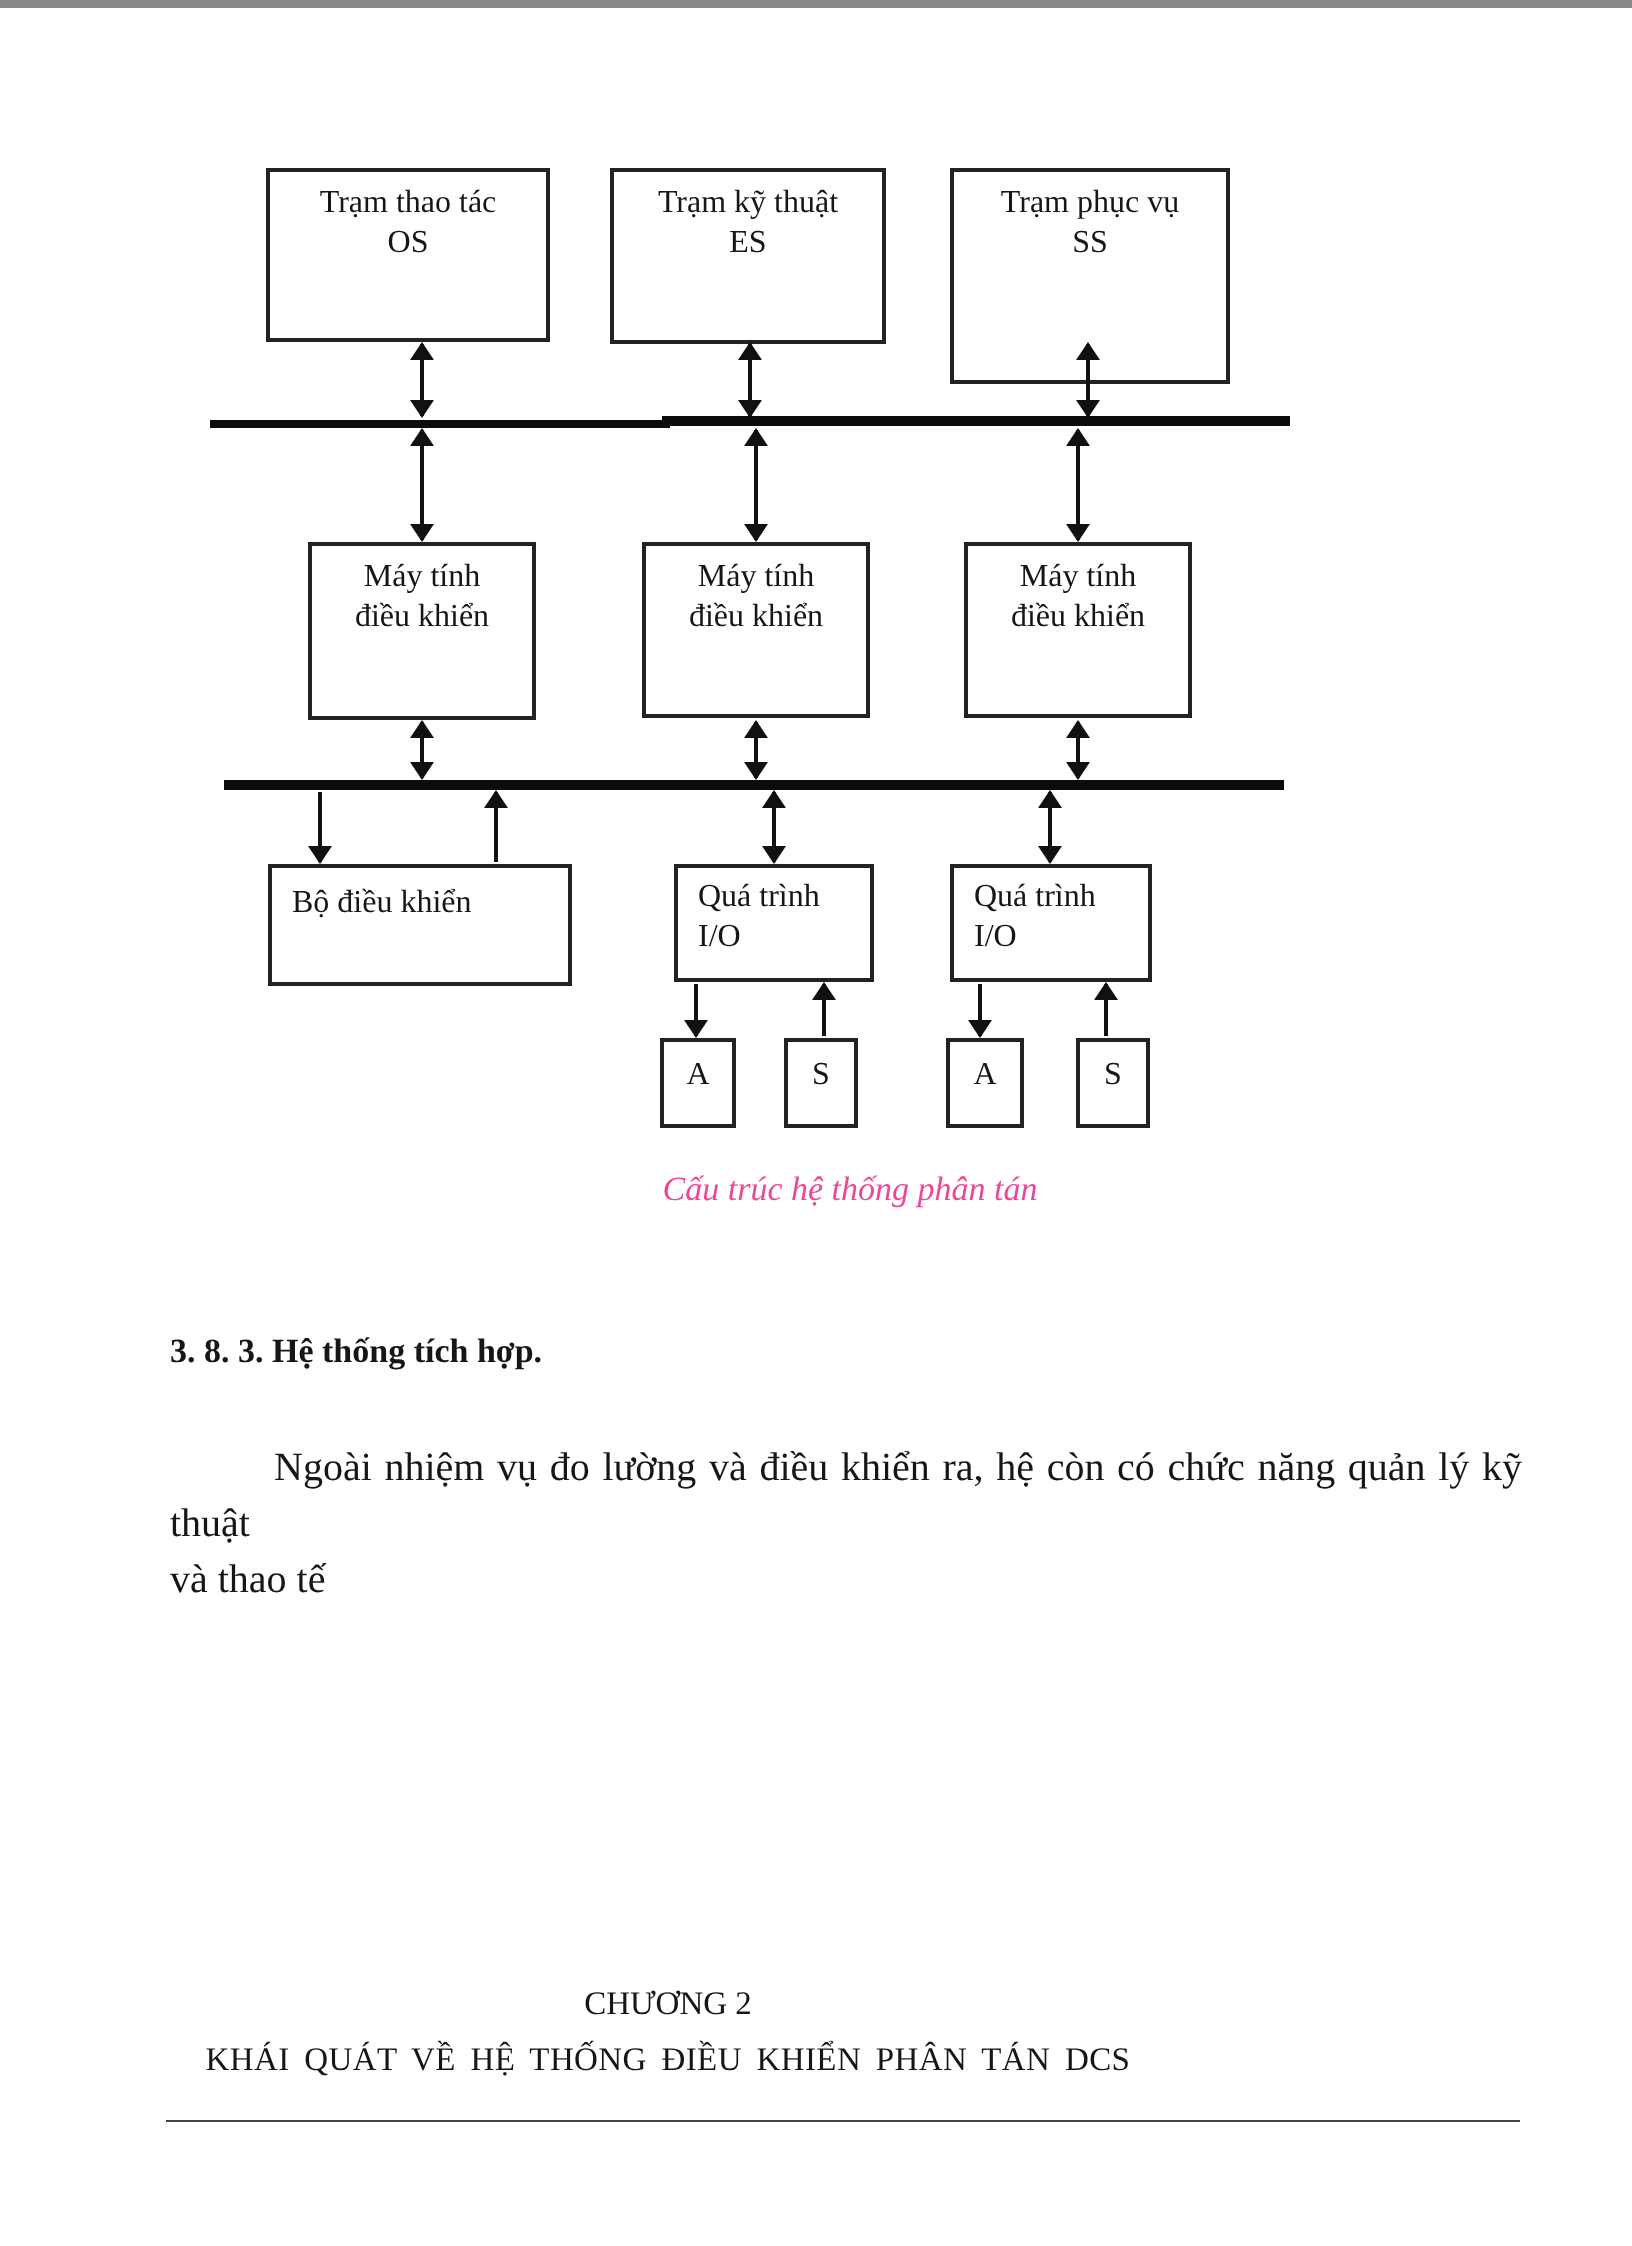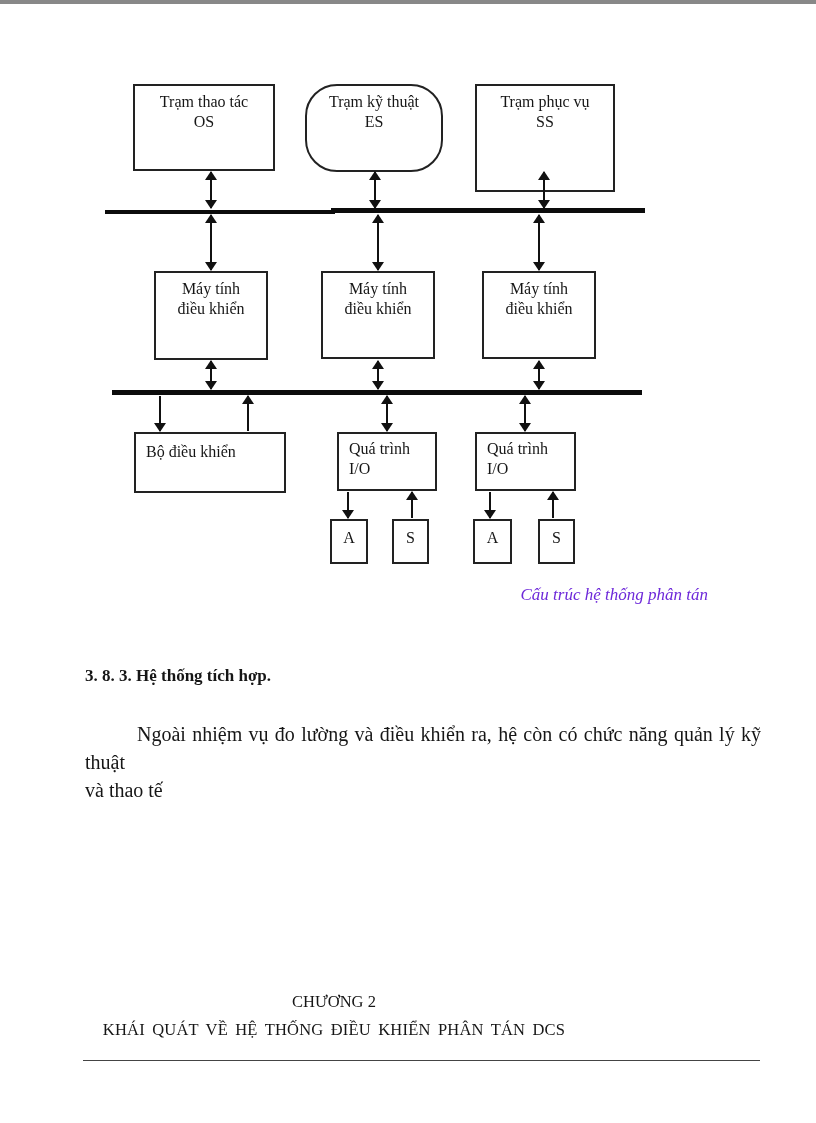--- a/index.html
+++ b/index.html
@@ -30,22 +30,22 @@
     content:""; position:absolute; top:0; left:0; width:0; height:0;
     border-left:6px solid transparent; border-right:6px solid transparent;
     border-bottom:9px solid #111;
   }
   .va.hb::after {
     content:""; position:absolute; bottom:0; left:0; width:0; height:0;
     border-left:6px solid transparent; border-right:6px solid transparent;
     border-top:9px solid #111;
   }
   .caption {
-    position:absolute; left:118px; top:581px; width:590px;
-    text-align:right; font-style:italic; font-size:17px; color:#6d28d9;
+    position:absolute; left:130px; top:581px; width:590px;
+    text-align:center; font-style:italic; font-size:17px; color:#ec4899;
   }
   
   .sec-heading {
     position:absolute; left:85px; top:662px;
     font-weight:bold; font-size:17px;
   }
   .body-par {
     position:absolute; left:85px; top:716px; width:676px;
     font-size:20px; line-height:28px;
   }
@@ -69,21 +69,21 @@
 <body>
 
 <div class="page">
 
   <div>
 
     <div class="dbox" style="left:133px; top:80px; width:142px; height:87px;">
       <div>Trạm thao tác</div>
       <div>OS</div>
     </div>
-    <div class="dbox" style="left:305px; top:80px; width:138px; height:88px;border-radius:32px;">
+    <div class="dbox" style="left:305px; top:80px; width:138px; height:88px;">
       <div>Trạm kỹ thuật</div>
       <div>ES</div>
     </div>
     <div class="dbox" style="left:475px; top:80px; width:140px; height:108px;">
       <div>Trạm phục vụ</div>
       <div>SS</div>
     </div>
 
     <div class="va ht hb" style="left:205px; top:167px; height:38px;">
         <div class="ln"></div>

